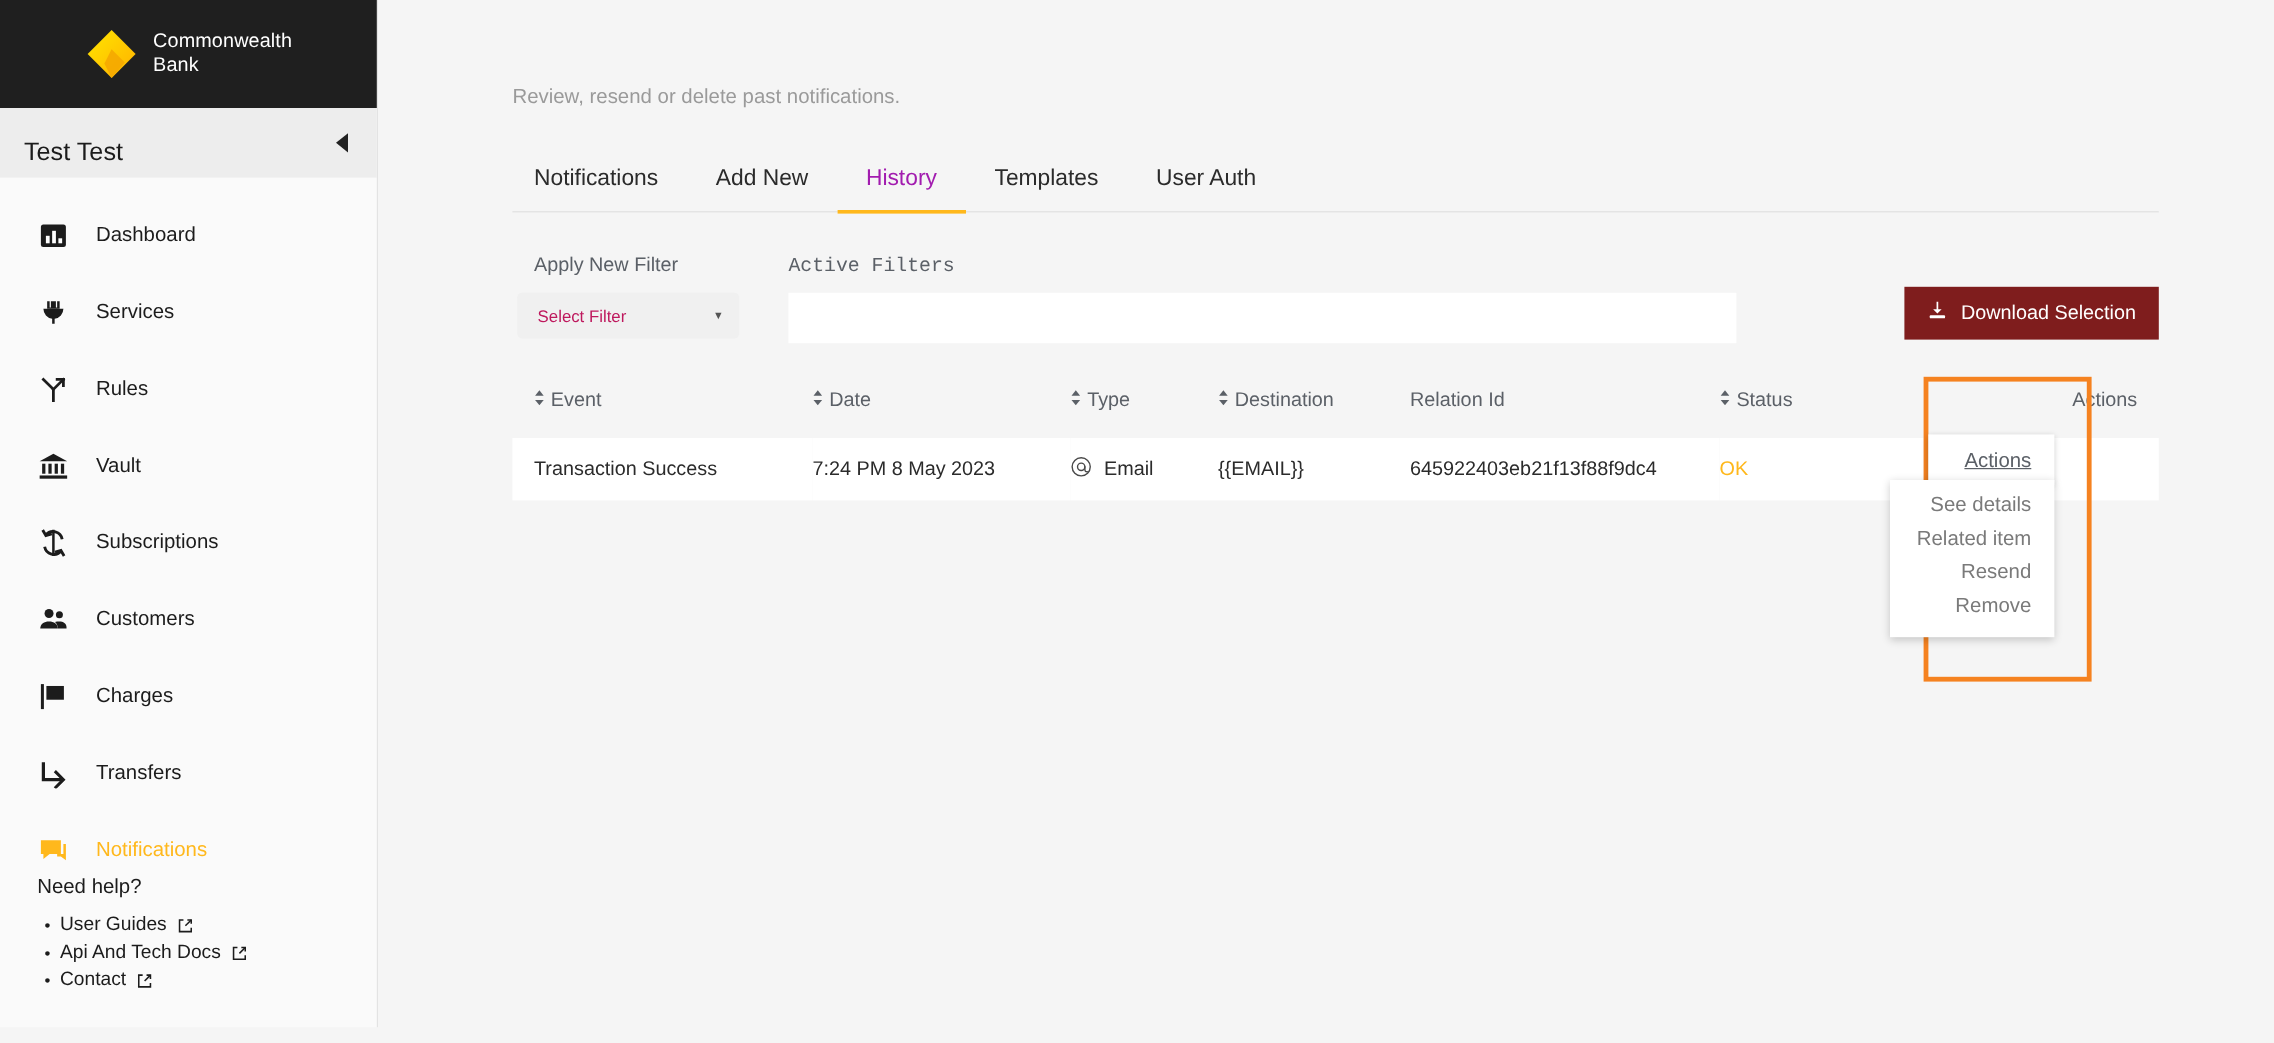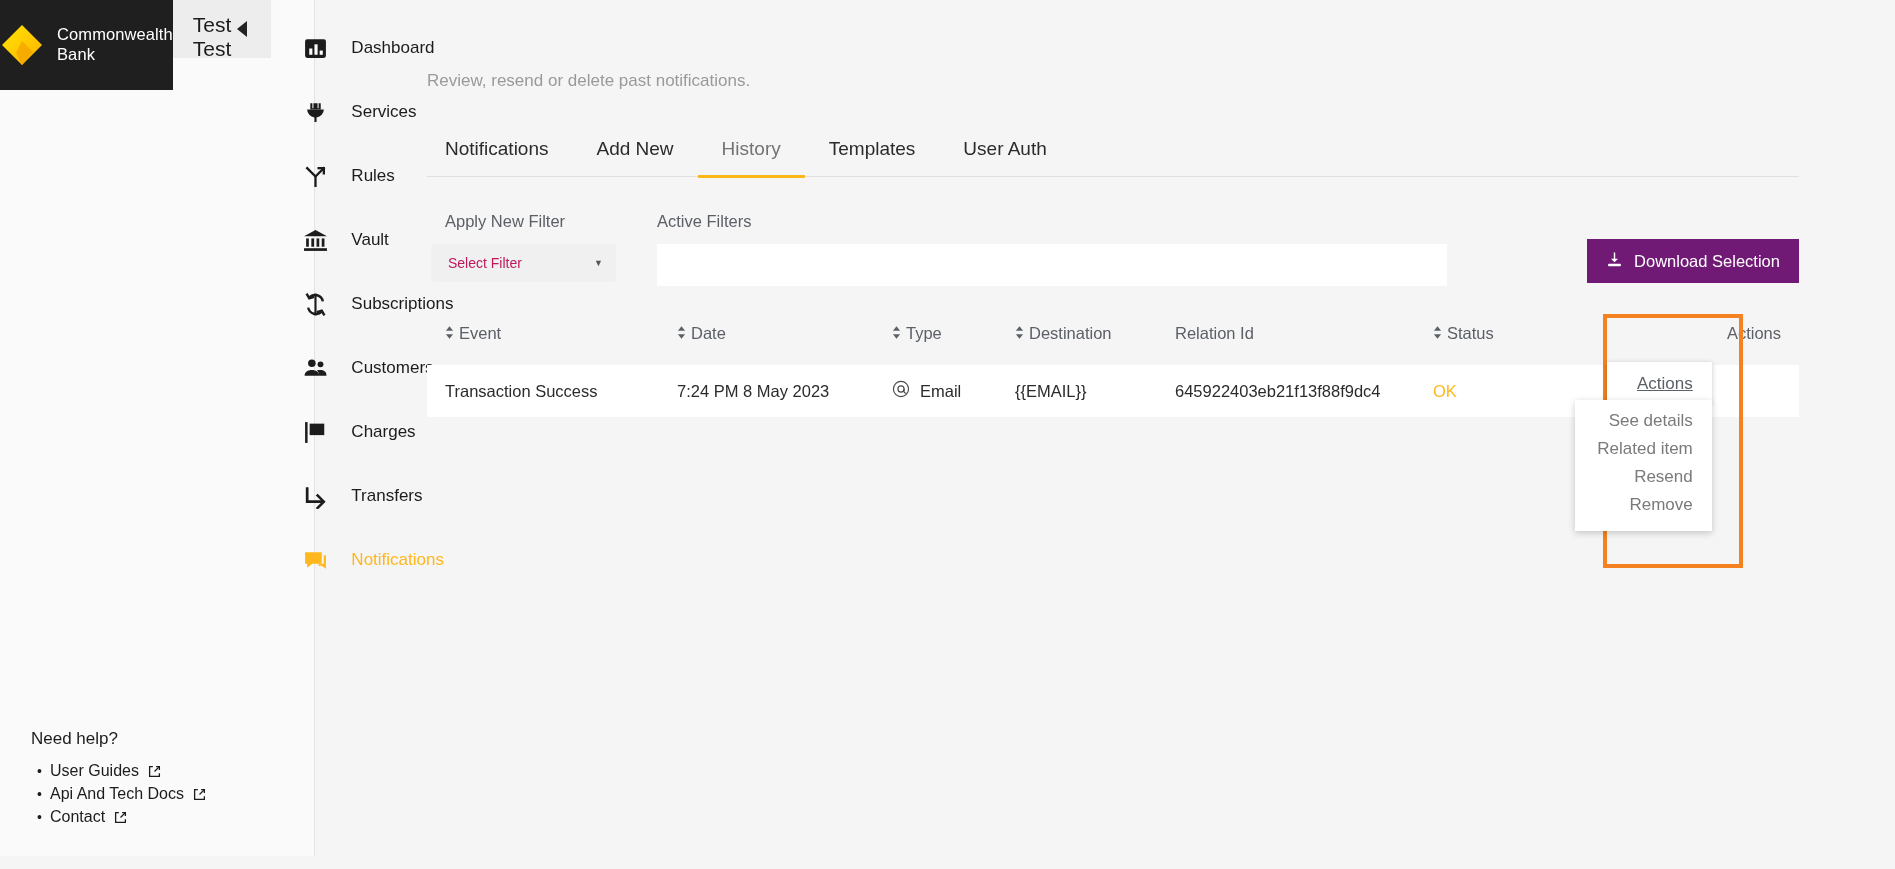--- a/index.html
+++ b/index.html
@@ -9,21 +9,21 @@
     background: #f5f5f5;
     overflow: hidden;
   }
   #app { display: flex; width: 1895px; height: 869px; }
 
   
   .sidebar {
     width: 315px; min-width: 315px; height: 856px;
     background: #fafafa;
     border-right: 1px solid #e3e3e3;
-    display: flex; flex-direction: row;
+    display: flex; flex-direction: column;
     position: relative;
   }
   .brand-bar {
     height: 90px; background: #1f1f1f;
     display: flex; align-items: center; justify-content: center;
     gap: 13px;
   }
   .logo-diamond {
     width: 44px; height: 44px; position: relative; flex: none;
   }
@@ -89,48 +89,48 @@
     border-bottom: 1px solid #e0e0e0;
     width: 1372px;
   }
   .tab {
     font-size: 19px; color: #2b2b2b;
     padding: 0 24px 15px 24px; cursor: pointer;
     border-bottom: 3px solid transparent;
     margin-bottom: -2px;
   }
   .tab:first-child { padding-left: 18px; }
-  .tab.active { color: #737373; border-bottom-color: #ffb81c; }
+  .tab.active { color: #a21caf; border-bottom-color: #ffb81c; }
 
   .filter-row {
     margin-top: 35px; display: flex; align-items: flex-start;
     width: 1372px;
   }
   .filter-col { width: 185px; }
   .filter-lbl {
     font-size: 16.5px; color: #5b6067; margin-bottom: 13px;
     padding-left: 18px;
   }
   .select-box {
     background: #f0f0f0; border-radius: 4px;
     height: 38px; width: 185px;
     display: flex; align-items: center;
     padding: 0 13px 0 17px; cursor: pointer;
     margin-left: 4px;
   }
   .select-box .sel-val { font-size: 14px; color: #be185d; flex: 1; }
   .caret { font-size: 9px; color: #555; }
 
-  .active-filters-col { margin-left: 45px; width: 790px; }
+  .active-filters-col { margin-left: 45px; width: 790px; font-family: Liberation Mono, monospace; }
   .active-filters-box {
     background: #ffffff; height: 42px; width: 790px;
   }
   .dl-wrap { margin-left: auto; padding-top: 27px; }
   .dl-btn {
-    background: #701a75; color: #fff;
+    background: #7f1d1d; color: #fff;
     height: 44px; width: 212px;
     display: flex; align-items: center; justify-content: center;
     gap: 11px; font-size: 16.5px; cursor: pointer;
   }
 
   
   .table-wrap { margin-top: 38px; width: 1372px; position: relative; }
   table { width: 1372px; border-collapse: collapse; table-layout: fixed; }
   thead th {
     font-size: 16.5px; color: #5b6067; font-weight: 400;

